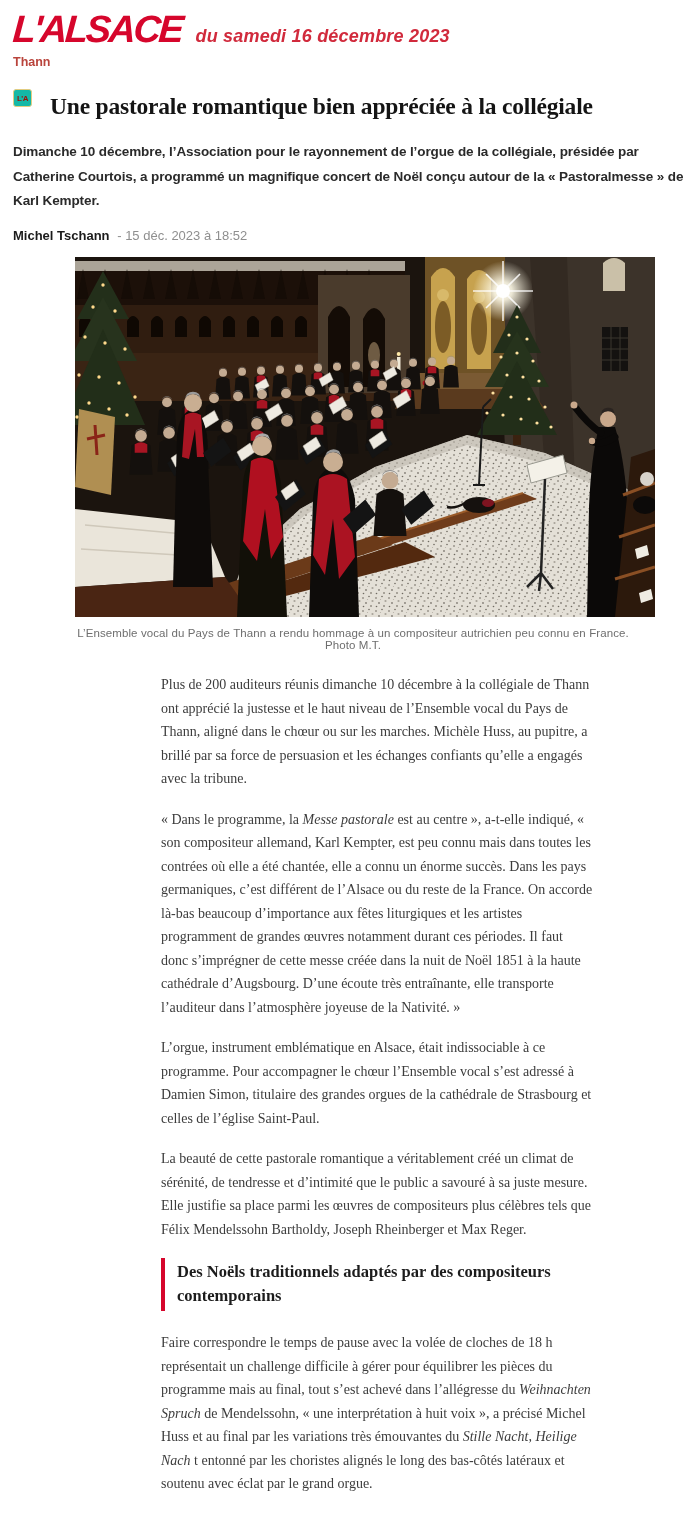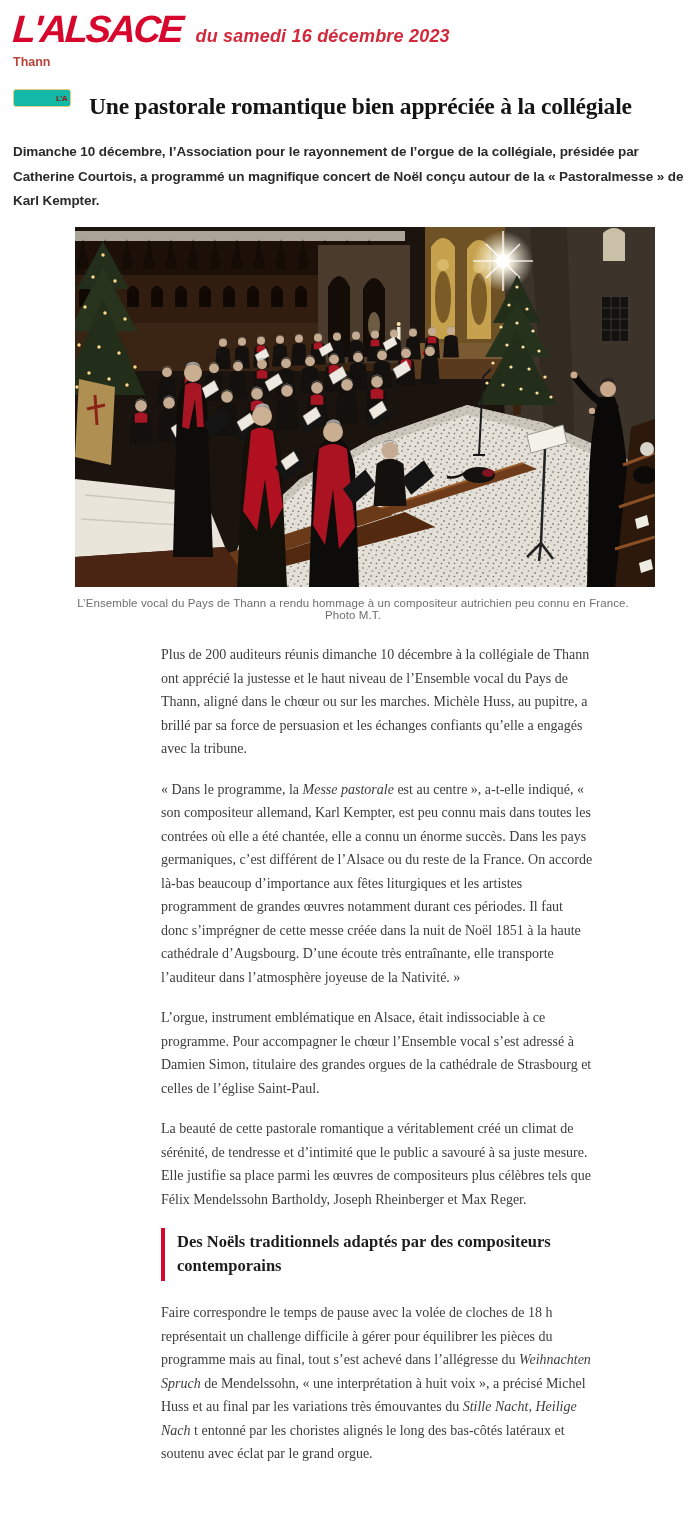--- a/index.html
+++ b/index.html
@@ -10,21 +10,21 @@
   .masthead-row{display:flex;align-items:baseline;}
   .logo{font-family:"Liberation Sans",sans-serif;font-style:italic;font-weight:bold;
         font-size:38px;color:#d6062c;letter-spacing:-2.5px;line-height:1;transform:skewX(-4deg);}
   .edition-date{margin-left:14px;font-style:italic;font-weight:bold;font-size:18px;color:#d12a3c;letter-spacing:.2px;}
   .section-label{margin-top:7px;font-size:12.5px;font-weight:bold;color:#b9443c;}
 
   
   .headline-row{display:flex;align-items:flex-start;gap:10px;margin-top:15px;}
   .la-badge{flex:0 0 auto;width:17px;height:16px;margin-top:5px;background:#14b8a6;border:1px solid #e2cc80;
             border-radius:3px;display:flex;align-items:center;justify-content:center;
-            font-size:8px;font-weight:bold;color:#9c1006;letter-spacing:-.5px;padding-left:39px;}
+            font-size:8px;font-weight:bold;color:#9c1006;letter-spacing:-.5px;}
   .article-title{margin:8px;font-family:"Liberation Serif",serif;font-weight:bold;font-size:23.5px;
                  line-height:1.25;color:#141414;letter-spacing:-.2px;}
 
   .article-lede{margin:11px 0 0 0;font-weight:bold;font-size:13.5px;line-height:1.8;
                 color:#2a2a2a;letter-spacing:-.1px;}
 
   .byline-row{margin-top:15px;font-size:13px;}
   .author-name{font-weight:bold;color:#1b1b1b;}
   .publish-date{color:#8f8f8f;margin-left:4px;}
 
@@ -57,20 +57,24 @@
   </header>
 
   <main>
     <div class="headline-row">
       <span class="la-badge">L'A</span>
       <h1 class="article-title">Une pastorale romantique bien appréciée à la collégiale</h1>
     </div>
 
     <p class="article-lede">Dimanche 10 décembre, l’Association pour le rayonnement de l’orgue de la collégiale, présidée par Catherine Courtois, a programmé un magnifique concert de Noël conçu autour de la « Pastoralmesse » de Karl Kempter.</p>
 
+    <div class="byline-row">
+      <span class="author-name">Michel Tschann</span>
+      <span class="publish-date">- 15 déc. 2023 à 18:52</span>
+    </div>
 
     <figure>
       <svg viewBox="0 0 580 360" width="580" height="360" role="img">
         <defs>
           <radialGradient id="glow" cx="50%" cy="50%" r="50%">
             <stop offset="0%" stop-color="#ffffff"></stop>
             <stop offset="30%" stop-color="#fffbe8" stop-opacity=".9"></stop>
             <stop offset="100%" stop-color="#fffbe8" stop-opacity="0"></stop>
           </radialGradient>
           <pattern id="terrazzo" width="13" height="13" patternUnits="userSpaceOnUse">

